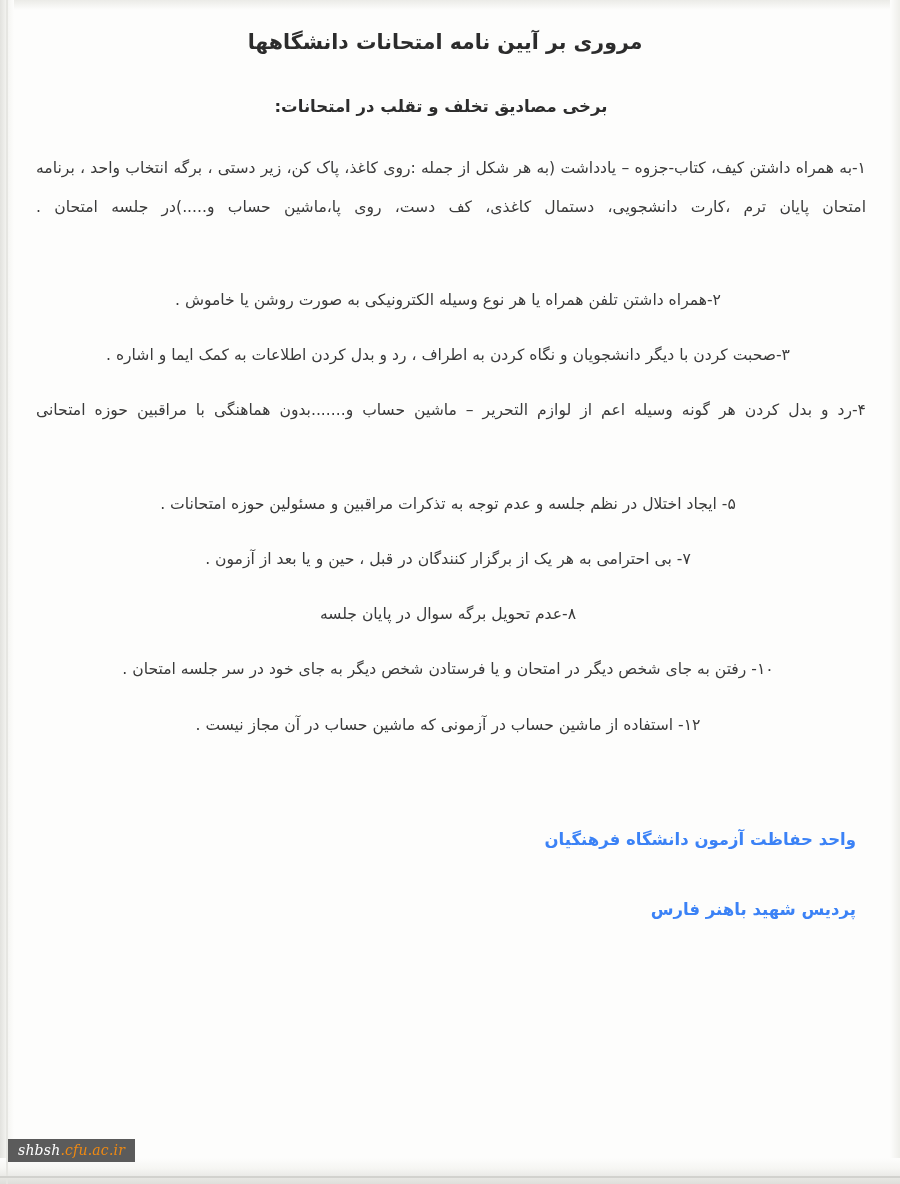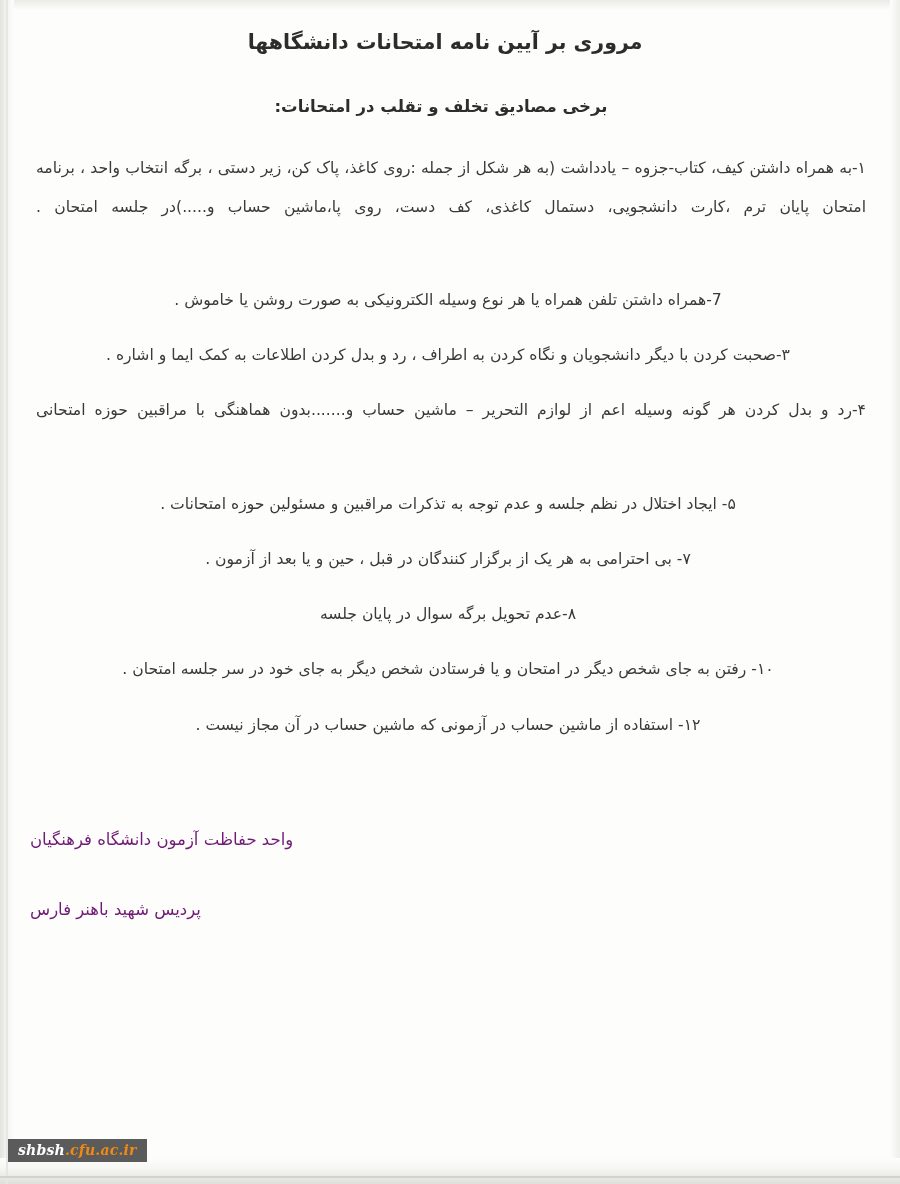--- a/index.html
+++ b/index.html
@@ -114,44 +114,44 @@
     text-align: center;
     margin-right: 0;
     margin-left: 0;
   }
 
   .spacer-block {
     height: 66px;
   }
 
   .signature {
-    text-align: left;
+    text-align: right;
     font-size: 16.5px;
-    font-weight: normal;
-    color: #701a75;
+    font-weight: bold;
+    color: #3b82f6;
     line-height: 1.6;
     margin: 0 0 44px 0;
     padding-right: 10px;
   }
   .signature:last-child {
     margin-bottom: 12px;
   }
 
   
   .watermark {
     position: absolute;
     left: 8px;
     bottom: 22px;
     z-index: 5;
     background: #5b5b5b;
     padding: 3px 10px 4px 10px;
     direction: ltr;
     font-family: "DejaVu Serif", "Liberation Serif", serif;
     font-size: 14px;
-    font-weight: bold;
+    font-weight: normal;
     font-style: italic;
     letter-spacing: 0.2px;
     white-space: nowrap;
     margin-top: 22px;
   }
   .watermark .wm-name { color: #ffffff; }
   .watermark .wm-domain { color: #f08a12; }
 
   
   .bottom-rule {
@@ -183,21 +183,21 @@
   <div class="bottom-rule"></div>
 
   <div class="content">
 
     <h1 class="doc-title">مروری بر آیین نامه امتحانات دانشگاهها</h1>
 
     <h2 class="section-subtitle">برخی مصادیق تخلف و تقلب  در امتحانات:</h2>
 
     <ul class="violations">
       <li class="violation-item wide">۱-به همراه داشتن کیف، کتاب-جزوه – یادداشت (به هر شکل از جمله :روی کاغذ، پاک کن، زیر دستی ، برگه انتخاب واحد ، برنامه امتحان پایان ترم ،کارت دانشجویی، دستمال کاغذی، کف دست، روی پا،ماشین حساب و.....)در جلسه امتحان .</li>
-      <li class="violation-item center">7-همراه داشتن تلفن همراه یا هر نوع وسیله الکترونیکی به صورت روشن یا خاموش .</li>
+      <li class="violation-item center">۲-همراه داشتن تلفن همراه یا هر نوع وسیله الکترونیکی به صورت روشن یا خاموش .</li>
       <li class="violation-item center">۳-صحبت کردن با دیگر دانشجویان و نگاه کردن به اطراف ، رد و بدل کردن اطلاعات به کمک ایما و اشاره .</li>
       <li class="violation-item wide">۴-رد و بدل کردن هر گونه وسیله اعم از لوازم التحریر – ماشین حساب و.......بدون هماهنگی با مراقبین حوزه امتحانی</li>
       <li class="violation-item center">۵- ایجاد اختلال در نظم جلسه و  عدم توجه به تذکرات مراقبین و مسئولین حوزه امتحانات .</li>
       <li class="violation-item center">۷- بی احترامی به هر یک از برگزار کنندگان در قبل ، حین و یا بعد از آزمون .</li>
       <li class="violation-item center">۸-عدم تحویل برگه سوال در پایان جلسه</li>
       <li class="violation-item center">۱۰- رفتن به جای شخص دیگر در امتحان و یا فرستادن شخص دیگر به جای خود در سر جلسه امتحان .</li>
       <li class="violation-item center">۱۲- استفاده از ماشین حساب در آزمونی که ماشین حساب در آن مجاز نیست .</li>
     </ul>
 
     <div class="spacer-block"></div>

